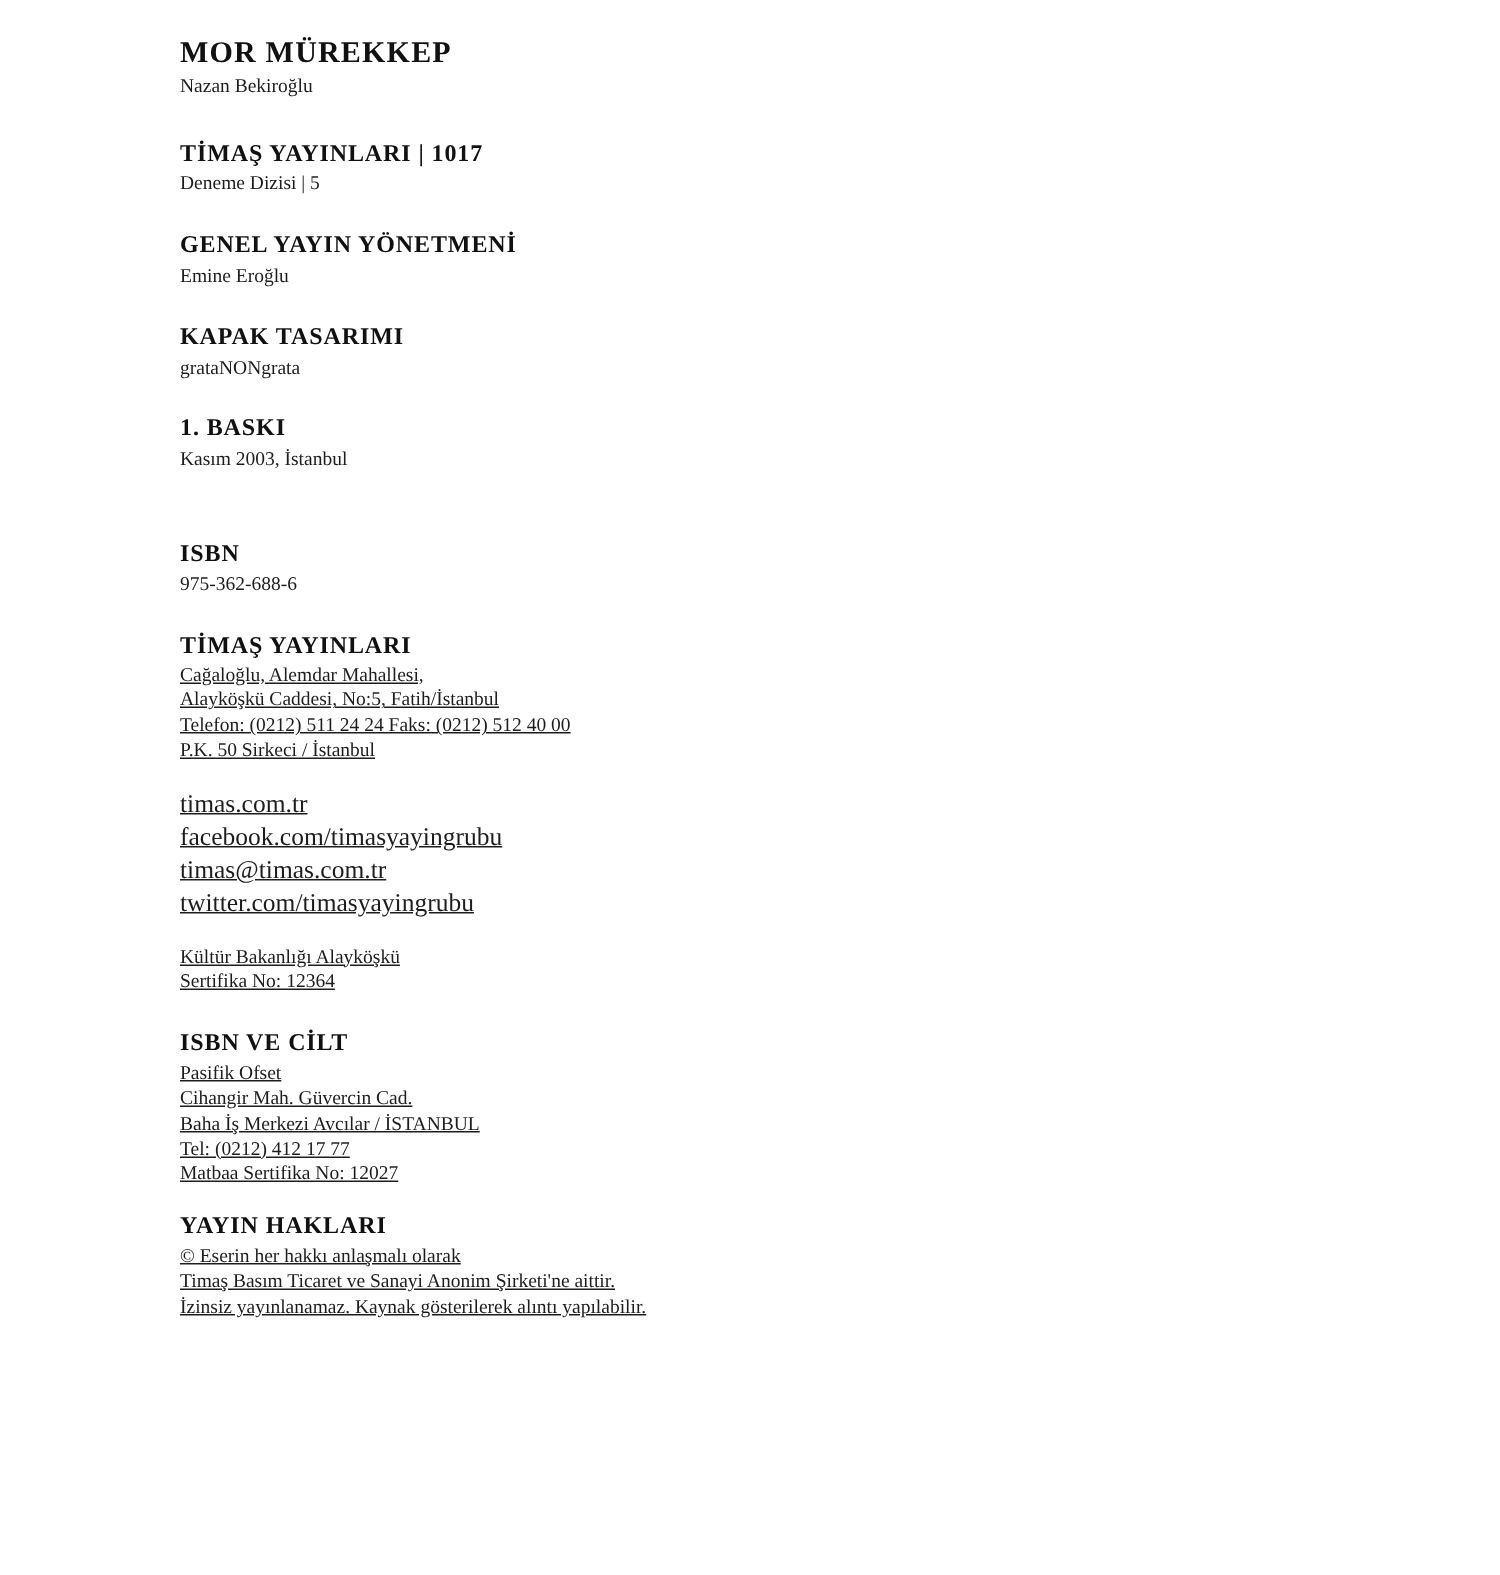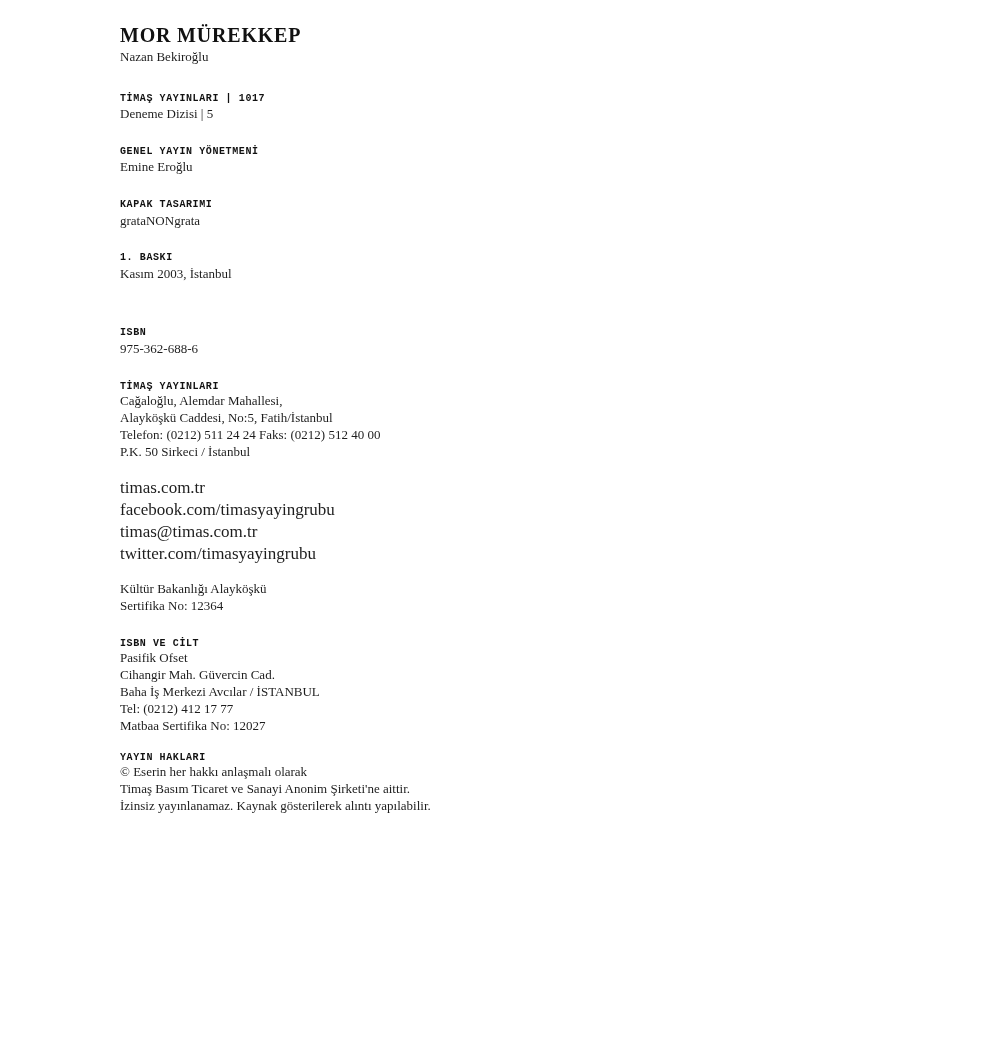--- a/index.html
+++ b/index.html
@@ -20,25 +20,25 @@
     box-sizing: border-box;
     padding: 22px 0 0 0;
     text-align: left;
     position: relative;
   }
   .block {
     margin: 0 auto;
     width: 760px;
   }
   .heading {
-    font-family: Liberation Mono, monospace;
+    font-family: Liberation Serif, serif;
     font-variant: small-caps;
     font-weight: bold;
     letter-spacing: 0.6px;
-    font-size: 10px;
+    font-size: 16px;
     line-height: 1.35;
     color: #111111;
   }
   .title-main {
     font-variant: small-caps;
     font-weight: bold;
     font-size: 20px;
     letter-spacing: 0.8px;
     line-height: 1.3;
     color: #111111;
@@ -47,21 +47,21 @@
     font-size: 13px;
     line-height: 1.36;
     color: #1d1d1d;
   }
   .body-line.small {
     font-size: 17px;
   }
   .gap-xl { height: 26px; }
   .gap-lg { height: 22px; }
   .gap-md { height: 16px; }
-  .tight { line-height: 1.30; }
+  .tight { line-height: 1.30; text-decoration: underline; }
 </style>
 </head>
 <body>
 
 <div class="page">
 
   <div class="block">
     <div class="title-main">MOR MÜREKKEP</div>
     <div class="body-line">Nazan Bekiroğlu</div>
   </div>

